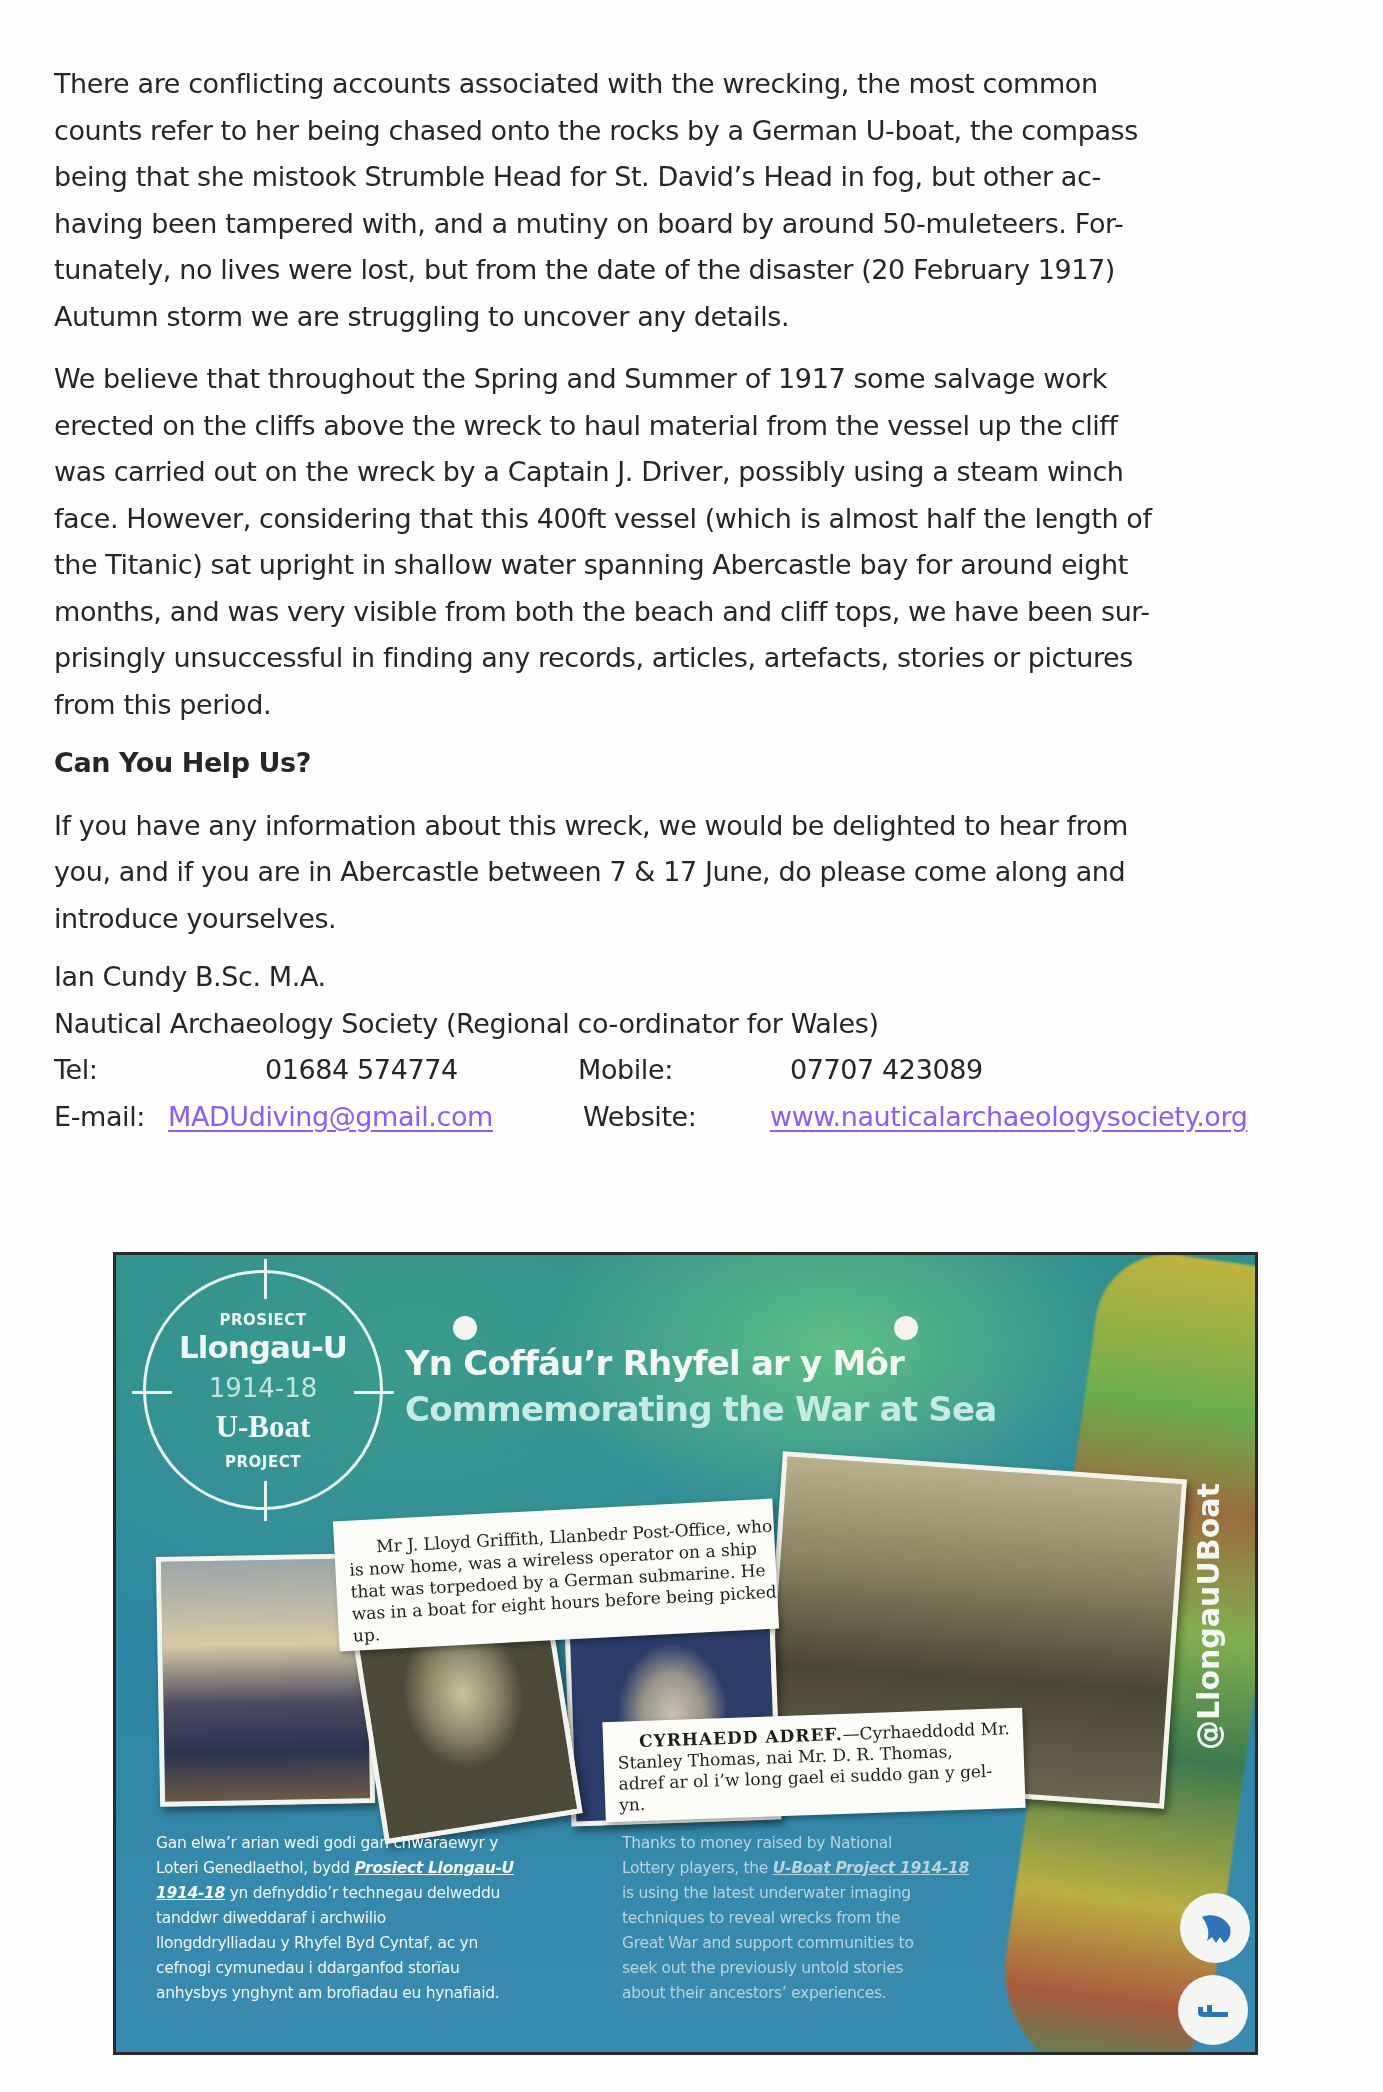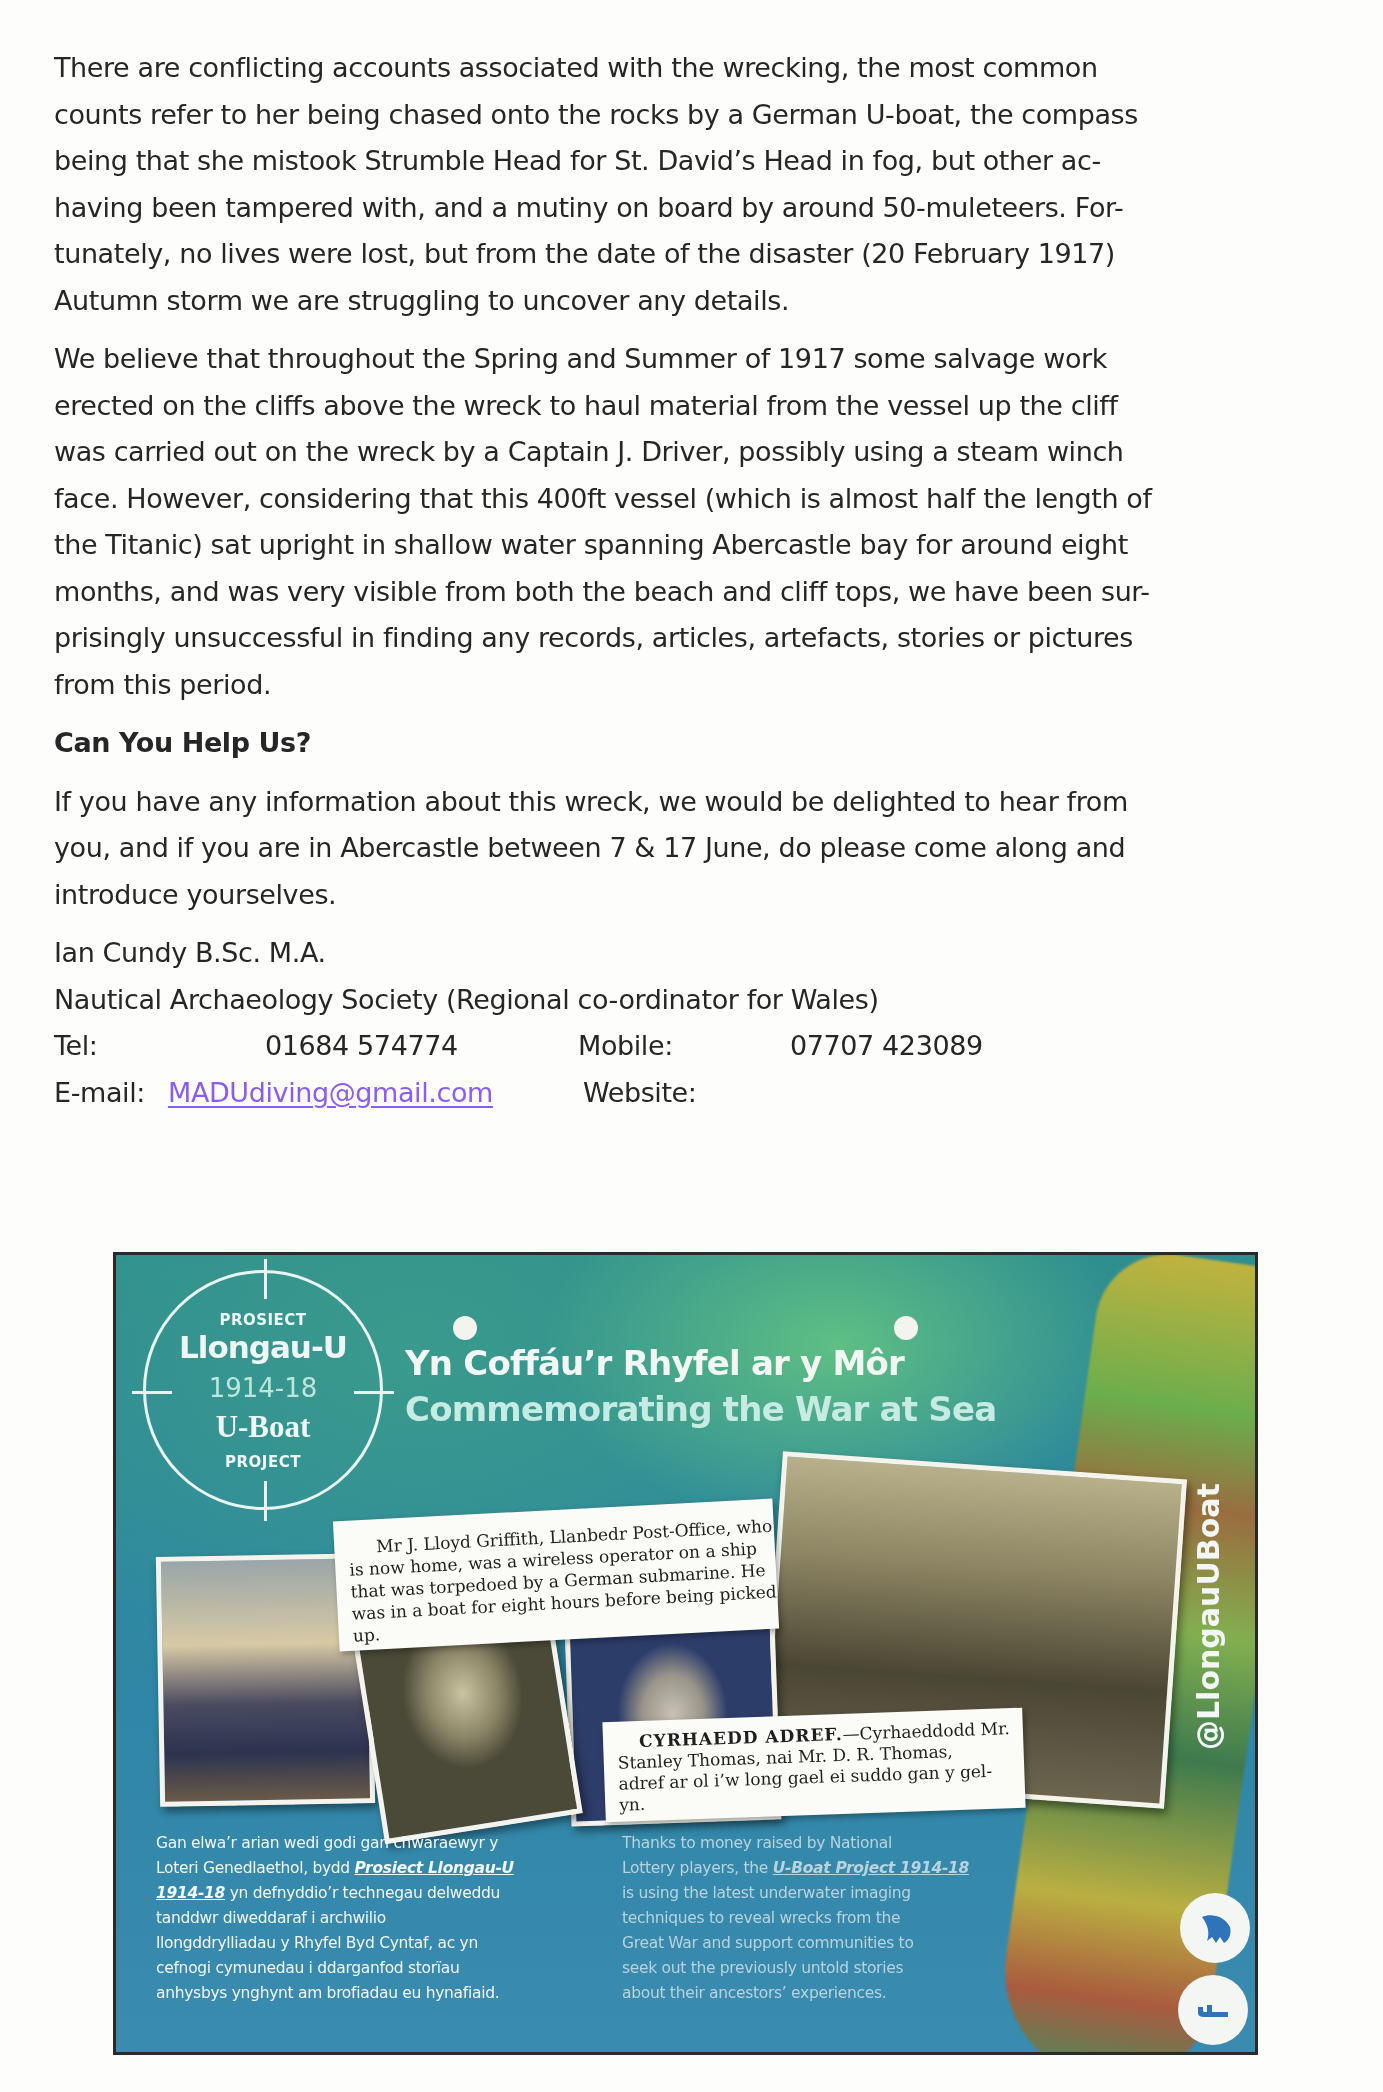--- a/index.html
+++ b/index.html
@@ -8,21 +8,21 @@
       background: #fdfdfc;
       font-family: "Liberation Sans", sans-serif;
       color: #2b2b2b;
     }
     .doc {
       position: absolute; left: 54px; top: 45px; width: 1300px;
       font-family: "DejaVu Sans", sans-serif;
       font-size: 27px; line-height: 46.5px; color: #262626;
       letter-spacing: -0.4px;
     }
-    .para { margin: 0 0 12px 0; white-space: nowrap; }
+    .para { margin: 16px 0 12px 0; white-space: nowrap; }
     .para .ln { display: block; }
     .heading { font-weight: bold; margin: 0 0 12px 0; }
     .sig { margin: 0; }
     .row { position: relative; height: 46.5px; }
     .row span { position: absolute; top: 0; }
     a.link { color: #8b5cf6; text-decoration: underline; text-underline-offset: 4px; }
 
     
     .poster {
       position: absolute; left: 113px; top: 1252px; width: 1145px; height: 803px;
@@ -124,20 +124,21 @@
     <div class="row">
       <span style="left:0">Tel:</span>
       <span style="left:211px">01684 574774</span>
       <span style="left:524px">Mobile:</span>
       <span style="left:736px">07707 423089</span>
     </div>
     <div class="row">
       <span style="left:0">E-mail:</span>
       <span style="left:114px"><a class="link">MADUdiving@gmail.com</a></span>
       <span style="left:529px">Website:</span>
+      <span style="left:716px"><a class="link">www.nauticalarchaeologysociety.org</a></span>
     </div>
   </div>
 </div>
 
 <div class="poster">
   <div class="wreck"></div>
 
   <div class="logo-circle">
     <div class="tick t"></div>
     <div class="tick b"></div>

